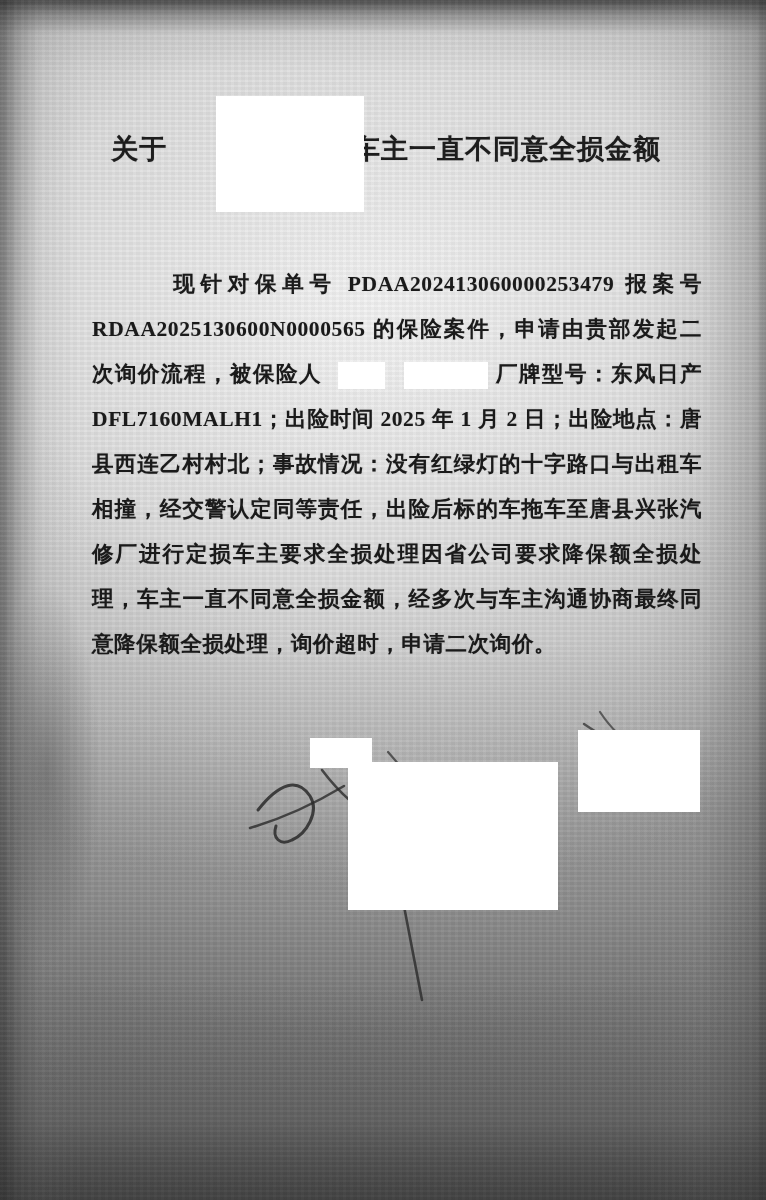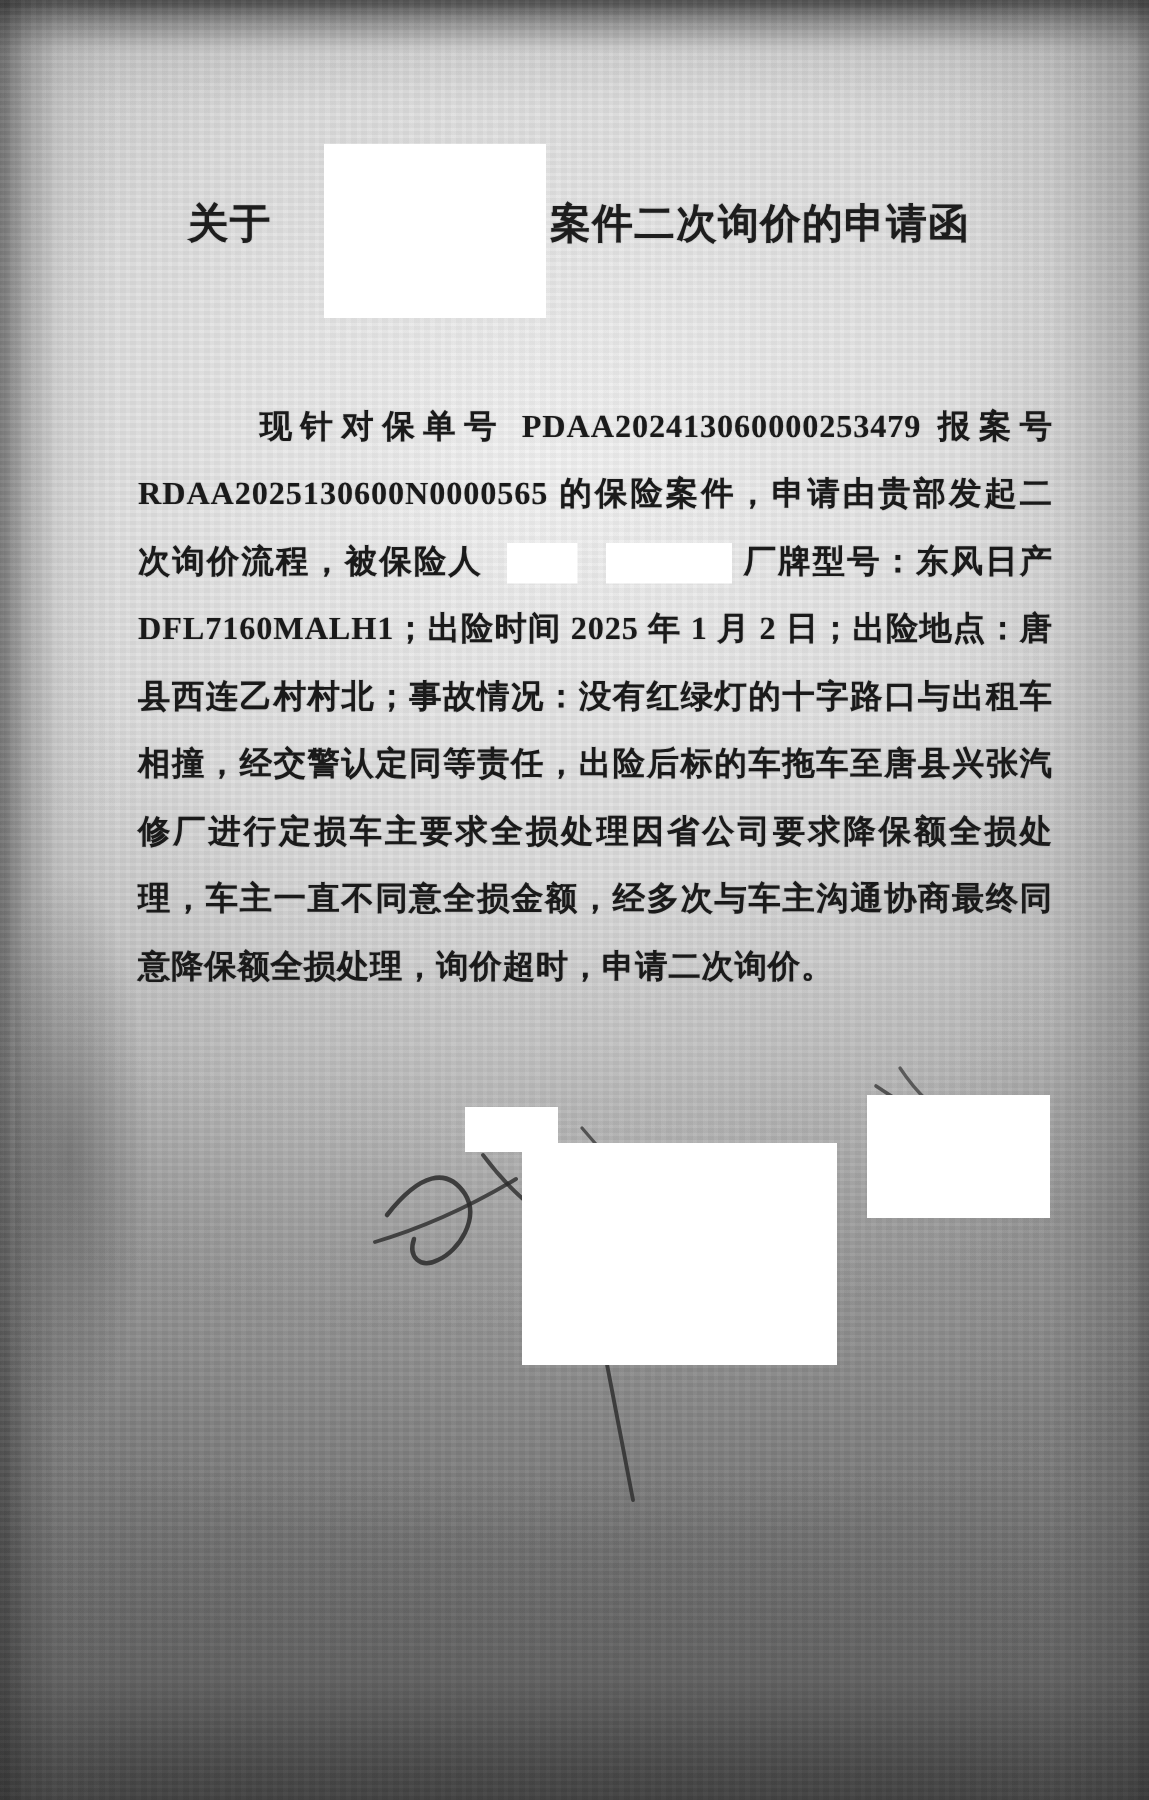--- a/index.html
+++ b/index.html
@@ -149,21 +149,21 @@
   <div class="paper"></div>
   <div class="scanlines"></div>
   <div class="vgrain"></div>
   <div class="smudge-left"></div>
   <div class="smudge-bottom"></div>
 
   <div class="doc">
 
     <div class="title">
       <span>关于</span>
-      <span style="display:inline-block;width:178px"></span><span>案件二次询价的申请函</span>
+      <span style="display:inline-block;width:178px"></span><span>车主一直不同意全损金额</span>
     </div>
 
     <div class="body">
       <span class="indent"></span><span>现针对保单号 PDAA202413060000253479 报案号 RDAA2025130600N0000565 的保险案件，申请由贵部发起二次询价流程，被保险人</span><span style="display:inline-block;width:150px"></span><span>，厂牌型号：东风日产 DFL7160MALH1；出险时间 2025 年 1 月 2 日；出险地点：唐县西连乙村村北；事故情况：没有红绿灯的十字路口与出租车相撞，经交警认定同等责任，出险后标的车拖车至唐县兴张汽修厂进行定损车主要求全损处理因省公司要求降保额全损处理，车主一直不同意全损金额，经多次与车主沟通协商最终同意降保额全损处理，询价超时，申请二次询价。</span>
     </div>
 
     <div class="sign">
       <svg width="430" height="330" viewBox="0 0 430 330" fill="none" xmlns="http://www.w3.org/2000/svg">
         <path d="M18 110 C40 82, 58 78, 70 96 C80 112, 66 134, 52 140 C40 146, 32 138, 36 126" stroke="#2a2a2a" stroke-width="3" stroke-linecap="round" fill="none" opacity="0.85"></path>
         <path d="M10 128 C44 118, 74 104, 104 86" stroke="#2a2a2a" stroke-width="2.6" stroke-linecap="round" fill="none" opacity="0.8"></path>

